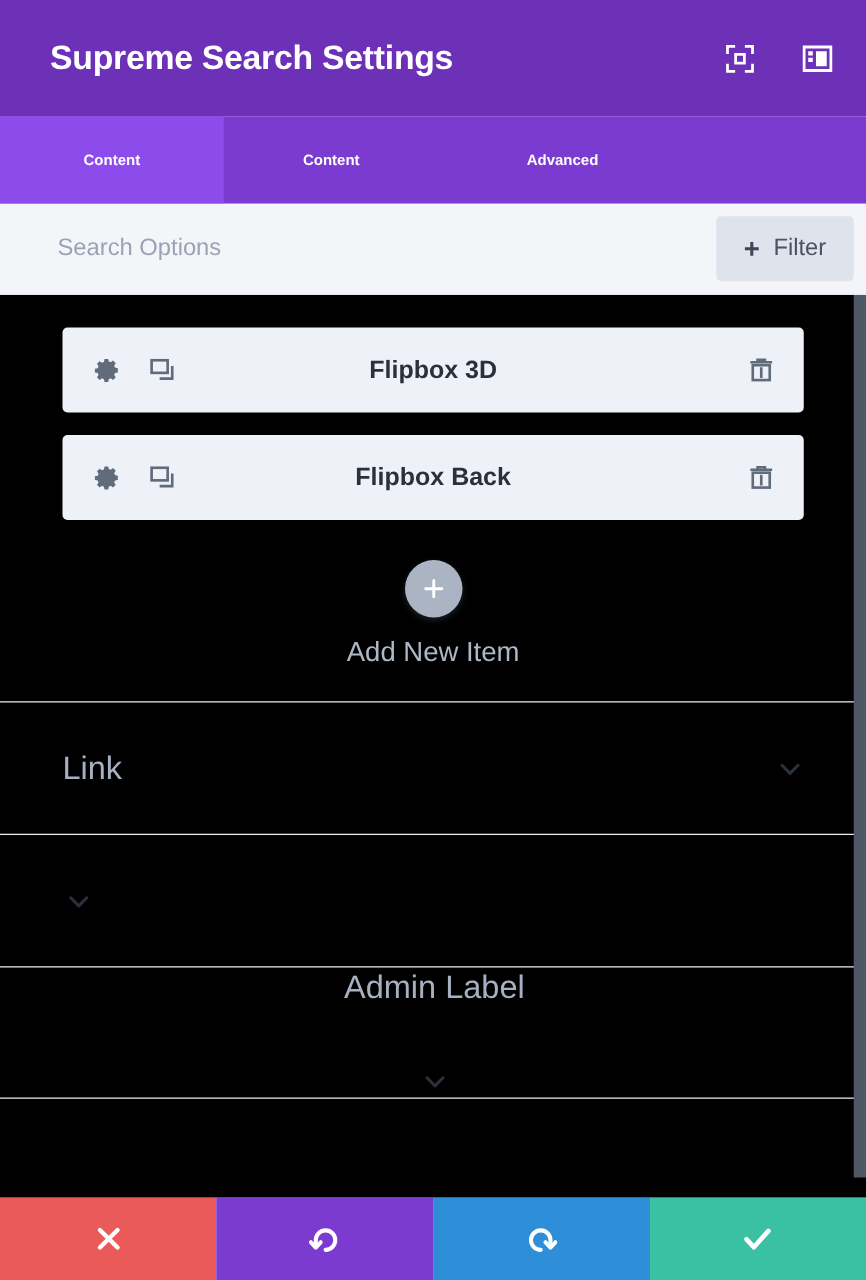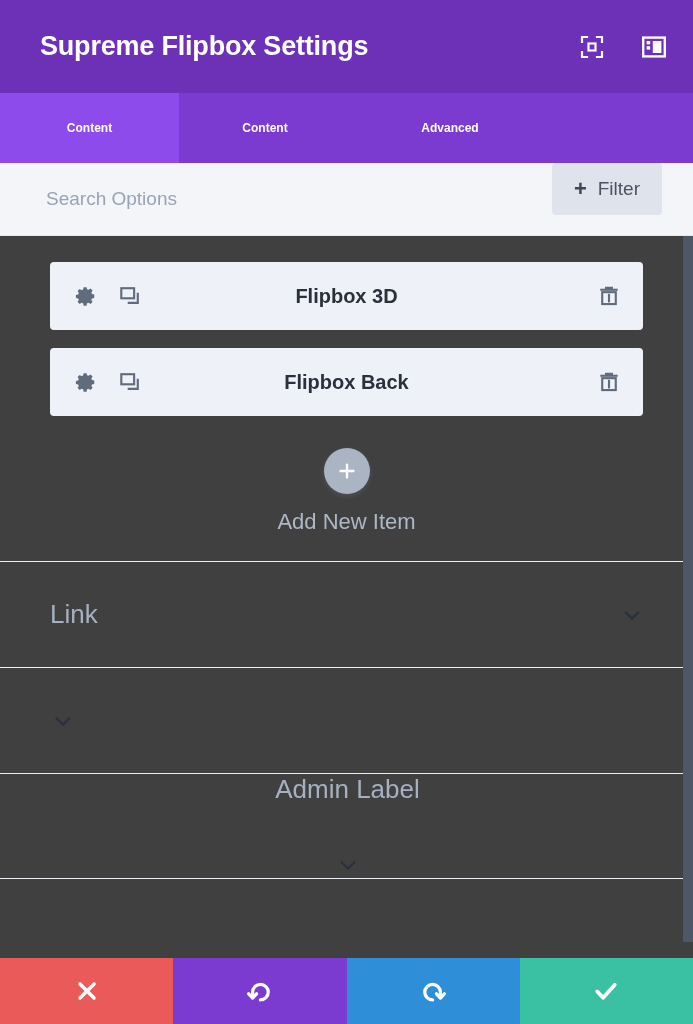--- a/index.html
+++ b/index.html
@@ -59,22 +59,22 @@
   .tab-0 { width:179px; }
   .tab-1 { width:172px; }
   .tab-2 { width:198px; }
   .tab.active { background:#8e4bec; }
 
   
   .searchbar {
     height:73px;
     background:#f3f5f9;
     border-bottom:1px solid #e6e9f0;
-    display:flex; 
-    padding:0 31px 0 46px;
+    display:flex; align-items:center;
+    padding:0 10px 0 46px;
     flex:0 0 auto;
     position:relative;
   }
   .search-input {
     flex:1 1 auto;
     border:none; outline:none; background:transparent;
     font-family:"Liberation Sans", sans-serif;
     font-size:19px;
     color:#5b6270;
   }
@@ -90,21 +90,21 @@
     font-family:"Liberation Sans", sans-serif;
     font-size:19px;
     cursor:pointer;
   }
   .filter-plus { font-size:22px; line-height:1; font-weight:bold; color:#3f4757; }
 
   
   .body {
     flex:1 1 auto;
     position:relative;
-    background:#404040;
+    background:#000000;
     overflow:hidden;
   }
 
   
   .items-wrap { padding:26px 50px 0 50px; }
   .item-row {
     height:68px;
     background:#eef1f7;
     border-radius:4px;
     display:flex; align-items:center;
@@ -203,21 +203,21 @@
   .fb-undo   { background:#7b3bd0; }
   .fb-redo   { background:#2e8ed7; }
   .fb-save   { background:#3ac1a4; }
 </style>
 </head>
 <body>
 
 <div id="app">
 
   <div class="header">
-    <div class="header-title">Supreme Flipbox Settings</div>
+    <div class="header-title">Supreme Search Settings</div>
     <div class="header-actions">
       <div class="hdr-icon">
         <svg width="24" height="24" viewBox="0 0 24 24" fill="none">
           <path d="M2 7V2h5M22 7V2h-5M2 17v5h5M22 17v5h-5" stroke="#ffffff" stroke-width="2.2" stroke-linecap="square"></path>
           <rect x="8.5" y="8.5" width="7" height="7" stroke="#ffffff" stroke-width="2.2"></rect>
         </svg>
       </div>
       <div class="hdr-icon">
         <svg width="24" height="24" viewBox="0 0 24 24" fill="none">
           <rect x="1.2" y="2.6" width="21.6" height="18.8" stroke="#ffffff" stroke-width="2.4"></rect>

